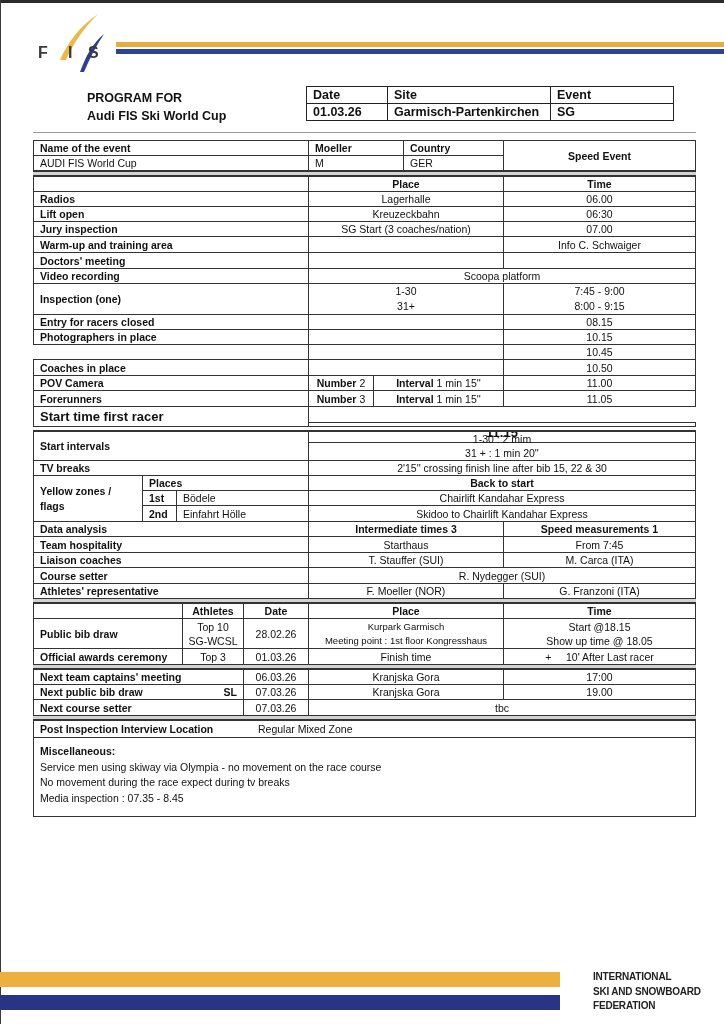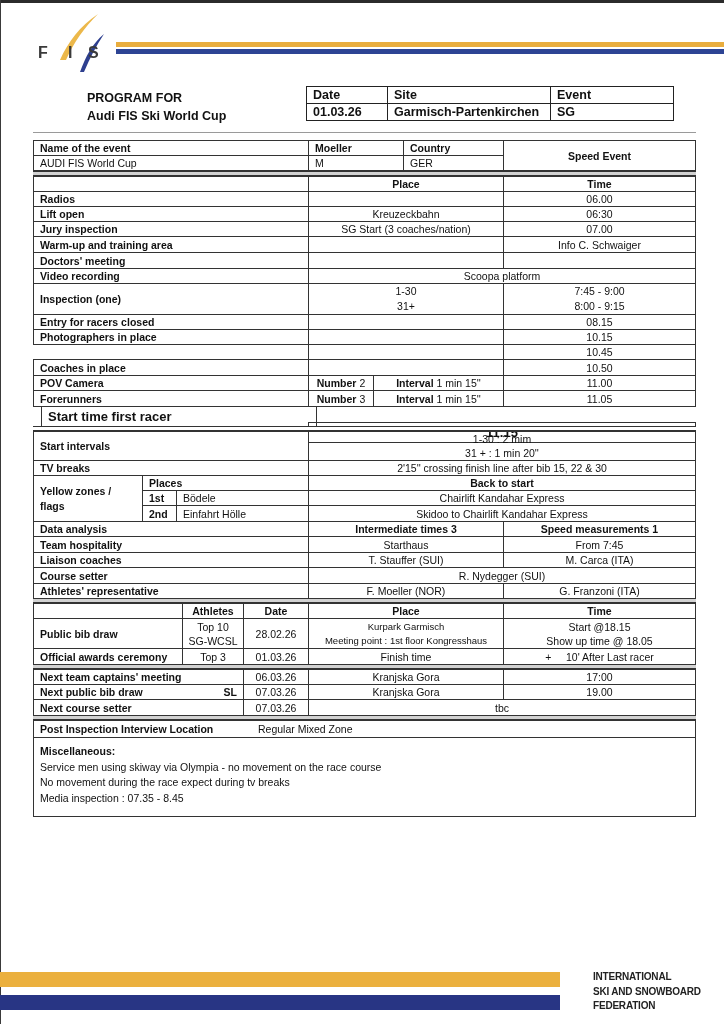--- a/index.html
+++ b/index.html
@@ -79,20 +79,21 @@
   <div class="cell" style="left:370px;top:15px;width:101px;height:16px">GER</div>
   <div class="cell b c" style="left:470px;top:0;width:193px;height:31px">Speed Event</div>
 
   <div class="sep" style="top:31px"></div>
 
   <div class="cell" style="left:0;top:36px;width:276px;height:16px"></div>
   <div class="cell b c" style="left:275px;top:36px;width:196px;height:16px">Place</div>
   <div class="cell b c" style="left:470px;top:36px;width:193px;height:16px">Time</div>
 
   <div class="cell b" style="left:0;top:51px;width:276px;height:16px">Radios</div>
+  <div class="cell c" style="left:275px;top:51px;width:196px;height:16px">Lagerhalle</div>
   <div class="cell c" style="left:470px;top:51px;width:193px;height:16px">06.00</div>
 
   <div class="cell b" style="left:0;top:66px;width:276px;height:16px">Lift open</div>
   <div class="cell c" style="left:275px;top:66px;width:196px;height:16px">Kreuzeckbahn</div>
   <div class="cell c" style="left:470px;top:66px;width:193px;height:16px">06:30</div>
 
   <div class="cell b" style="left:0;top:81px;width:276px;height:16px">Jury inspection</div>
   <div class="cell c" style="left:275px;top:81px;width:196px;height:16px">SG Start (3 coaches/nation)</div>
   <div class="cell c" style="left:470px;top:81px;width:193px;height:16px">07.00</div>
 
@@ -143,21 +144,21 @@
 
   <div class="cell b" style="left:0;top:250px;width:276px;height:17px">Forerunners</div>
   <div class="cell c" style="left:275px;top:250px;width:66px;height:17px">
     <span class="b">Number</span>&nbsp;<span>3</span>
   </div>
   <div class="cell c" style="left:340px;top:250px;width:131px;height:17px">
     <span class="b">Interval</span>&nbsp;<span>1 min 15''</span>
   </div>
   <div class="cell c" style="left:470px;top:250px;width:193px;height:17px">11.05</div>
 
-  <div class="cell b big" style="left:8px;top:266px;width:276px;height:21px">Start time first racer</div>
+  <div class="cell b big" style="left:0;top:266px;width:276px;height:21px">Start time first racer</div>
   <div class="cell b big c" style="left:275px;top:282px;width:388px;height:21px">11.15</div>
 
   <div class="sep" style="top:286px;background:#fff"></div>
 
   <div class="cell b" style="left:0;top:291px;width:276px;height:30px">Start intervals</div>
   <div class="cell c col" style="left:275px;top:291px;width:388px;height:30px;line-height:14px">
     <span>1-30 : 2 mim</span>
     <span>31 + : 1 min 20''</span>
   </div>
 

